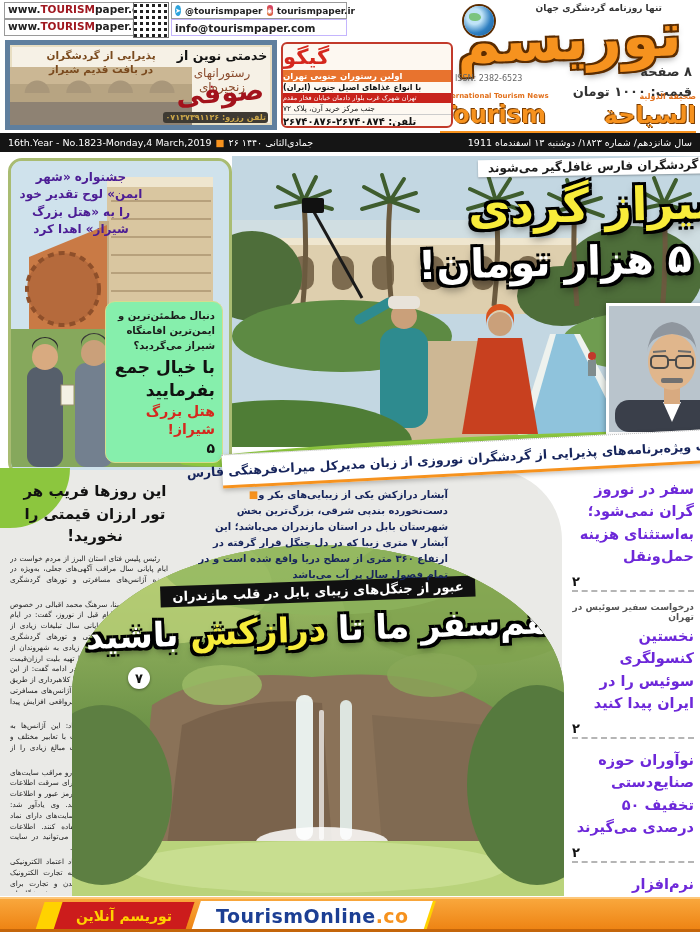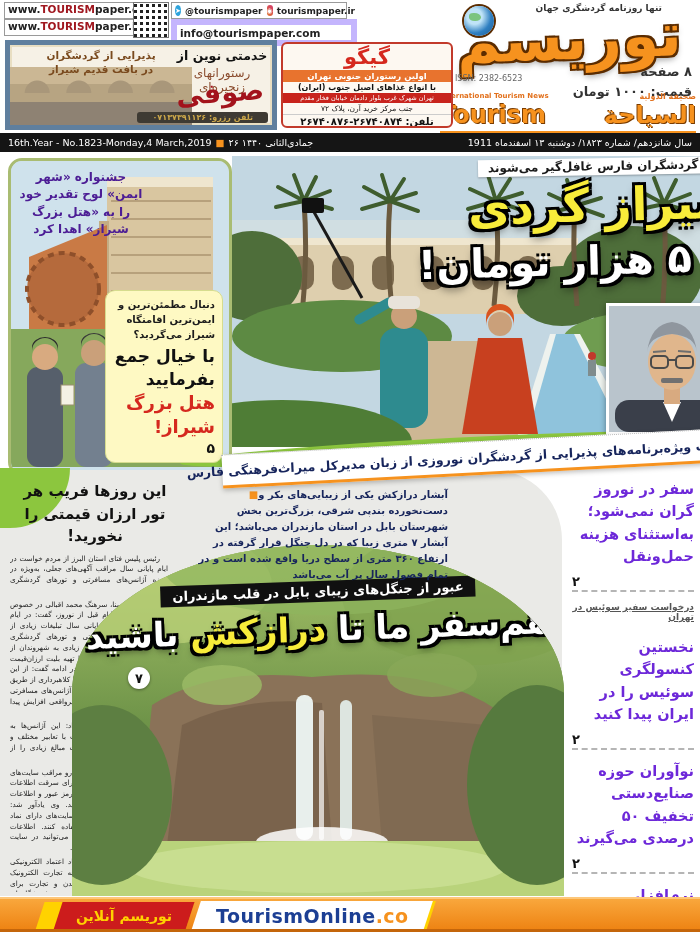--- a/index.html
+++ b/index.html
@@ -7,21 +7,21 @@
   #page{position:relative;width:700px;height:932px;background:#fff;overflow:hidden;outline:1px solid #c9c9c9;margin:0 auto;}
   .rtl{direction:rtl;}
 
   
   .hdr-url{position:absolute;left:4px;width:126px;height:15px;border:1px solid #9a9a9a;font-size:10.5px;font-weight:bold;color:#222;display:flex;align-items:flex-start;padding:0 3px;background:#fff;}
   .hdr-url .brand{color:#a01820;}
   .qr{position:absolute;left:133px;top:2px;width:34px;height:34px;border:1px solid #777;background:
       repeating-linear-gradient(0deg,#111 0 3px,#fff 3px 6px),
       repeating-linear-gradient(90deg,#111 0 3px,#fff 3px 6px);background-blend-mode:screen;}
   .hdr-social{position:absolute;left:171px;top:2px;width:168px;height:15px;border:1px solid #9a9a9a;display:flex;align-items:center;gap:4px;font-size:9px;font-weight:bold;color:#222;padding:0 3px;background:#fff;}
-  .hdr-mail{position:absolute;left:171px;top:19px;width:168px;height:15px;border:6px solid #c4b5fd;display:flex;align-items:center;font-size:10.5px;font-weight:bold;color:#222;padding:0 3px;background:#fff;}
+  .hdr-mail{position:absolute;left:171px;top:19px;width:168px;height:15px;border:1px solid #c4b5fd;display:flex;align-items:center;font-size:10.5px;font-weight:bold;color:#222;padding:0 3px;background:#fff;}
   .ic-tg{width:11px;height:11px;border-radius:50%;background:#2ea3dc;display:inline-flex;align-items:center;justify-content:center;color:#fff;font-size:7px;}
   .ic-ig{width:11px;height:11px;border-radius:3px;background:linear-gradient(45deg,#e0762c,#d2366f);display:inline-flex;align-items:center;justify-content:center;color:#fff;font-size:7px;}
 
   
   .tagline{position:absolute;right:38px;top:3px;font-size:9px;font-weight:bold;color:#333;}
   .logo-fa{position:absolute;right:6px;top:8px;width:250px;text-align:center;font-size:60px;font-weight:bold;color:#f6921e;
      text-shadow:-2px -2px 0 #5b2c00,2px -2px 0 #5b2c00,-2px 2px 0 #5b2c00,2px 2px 0 #5b2c00,0 4px 6px rgba(0,0,0,.35);
      transform:rotate(-2deg);letter-spacing:2px;line-height:1;}
   .globe{position:absolute;right:206px;top:6px;width:30px;height:30px;border-radius:50%;
      background:radial-gradient(circle at 35% 35%,#bfe3f7 0 28%,#2f7fc1 60%,#1b5a93 100%);
@@ -46,36 +46,36 @@
   .sufi-photo:before{content:"";position:absolute;left:8px;top:4px;width:160px;height:22px;background:
      radial-gradient(circle at 12% 100%,#a9977a 0 12px,transparent 13px),
      radial-gradient(circle at 38% 100%,#a9977a 0 12px,transparent 13px),
      radial-gradient(circle at 64% 100%,#a9977a 0 12px,transparent 13px),
      radial-gradient(circle at 90% 100%,#a9977a 0 12px,transparent 13px);}
   .sufi-k{position:absolute;right:4px;top:3px;width:92px;text-align:center;font-weight:bold;font-size:12.5px;color:#111;}
   .sufi-s{position:absolute;right:4px;top:21px;width:92px;text-align:center;font-size:12px;color:#8a4b2d;}
   .sufi-name{position:absolute;right:8px;top:32px;width:86px;text-align:center;font-size:27px;font-weight:bold;color:#a3131c;transform:rotate(-4deg);}
   .sufi-t1{position:absolute;left:6px;top:4px;width:170px;text-align:center;font-size:10.5px;font-weight:bold;color:#7a4a1e;}
   .sufi-t2{position:absolute;left:6px;top:18px;width:170px;text-align:center;font-size:10.5px;font-weight:bold;color:#7a4a1e;}
-  .sufi-ph{position:absolute;right:4px;bottom:2px;font-size:8px;font-weight:bold;color:#caa64a;background:#3e3a33;padding:1px 15px;border-radius:3px;}
-  .gigo{position:absolute;left:281px;top:42px;width:172px;height:86px;border:2px solid #c23a2b;border-radius:6px;background:#fdf8f1;box-sizing:border-box;overflow:hidden;text-align:center;}
+  .sufi-ph{position:absolute;right:4px;bottom:2px;font-size:8px;font-weight:bold;color:#caa64a;background:#3e3a33;padding:1px 2px;border-radius:3px;}
+  .gigo{position:absolute;left:281px;top:42px;width:172px;height:86px;border:2px solid #c23a2b;border-radius:6px;background:#fdf8f1;box-sizing:border-box;overflow:hidden;text-align:left;}
   .gigo-name{font-size:21px;font-weight:bold;color:#d5281e;line-height:1.25;}
   .gigo-l1{background:#e8732e;color:#fff;font-size:8.5px;font-weight:bold;padding:1px 0;}
   .gigo-l2{font-size:8px;font-weight:bold;color:#111;padding:1px 0;}
   .gigo-l3{background:#c8231c;color:#fff;font-size:6.5px;padding:1px 0;}
   .gigo-l4{font-size:7.5px;color:#111;border-bottom:1px solid #ccc;padding:1px 0;}
   .gigo-ph{font-size:10px;font-weight:bold;color:#111;padding-top:1px;}
 
   
   .hotelbox{position:absolute;left:8px;top:158px;width:218px;height:312px;border:3px solid #a9bc72;border-radius:14px;overflow:hidden;background:#cfe2ec;}
   .hotel-title{position:absolute;right:86px;top:8px;width:124px;font-size:12px;font-weight:bold;color:#4c1d95;text-align:center;line-height:1.45;z-index:3;}
-  .hotel-panel{position:absolute;right:6px;bottom:10px;width:118px;min-height:146px;background:#fef9c3;border-radius:10px;border:1px solid #d6dc8e;padding:6px 7px;box-sizing:border-box;z-index:3;}
+  .hotel-panel{position:absolute;right:6px;bottom:10px;width:118px;min-height:146px;background:#86efac;border-radius:10px;border:1px solid #d6dc8e;padding:6px 7px;box-sizing:border-box;z-index:3;}
   .hotel-q{font-size:10px;font-weight:bold;color:#1c1c1c;text-align:right;line-height:1.5;}
   .hotel-a1{font-size:17px;font-weight:bold;color:#111;text-align:right;line-height:1.35;margin-top:3px;}
-  .hotel-a2{font-size:18px;font-weight:bold;color:#d5281e;text-align:right;line-height:1.3;}
+  .hotel-a2{font-size:14px;font-weight:bold;color:#d5281e;text-align:right;line-height:1.3;}
   .hotel-pg{font-size:14px;font-weight:bold;color:#111;margin-top:2px;}
 
   
   .mainphoto{position:absolute;left:232px;top:156px;width:518px;height:291px;overflow:hidden;background:#0369a1;}
   .main-kicker{position:absolute;right:4px;top:2px;background:#fff;padding:1px 10px 2px;font-size:12px;font-weight:bold;color:#1a1a1a;transform:rotate(-1deg);box-shadow:0 1px 2px rgba(0,0,0,.3);z-index:4;}
   .main-h1{position:absolute;right:10px;top:22px;font-size:46px;font-weight:bold;color:#f8ec3a;z-index:4;
      text-shadow:-3px -3px 0 #000,3px -3px 0 #000,-3px 3px 0 #000,3px 3px 0 #000,0 5px 8px rgba(0,0,0,.5);transform:rotate(-1.5deg);}
   .main-h2{position:absolute;right:14px;top:82px;font-size:40px;font-weight:bold;color:#fff;z-index:4;
      text-shadow:-3px -3px 0 #000,3px -3px 0 #000,-3px 3px 0 #000,3px 3px 0 #000,0 5px 8px rgba(0,0,0,.5);transform:rotate(-1.5deg);}
   .portrait{position:absolute;right:12px;bottom:12px;width:126px;height:126px;border:3px solid #fff;box-shadow:0 2px 6px rgba(0,0,0,.4);z-index:4;background:#b9c4cc;}
@@ -102,21 +102,21 @@
   .wfphoto{position:absolute;left:72px;top:545px;width:492px;height:351px;border-radius:250px 250px 0 0/150px 150px 0 0;overflow:hidden;background:#6f8f4a;z-index:2;}
   .wf-kicker{position:absolute;left:50%;top:36px;transform:translateX(-50%) rotate(-2deg);background:#101010;color:#fff;font-size:13px;font-weight:bold;padding:3px 12px;white-space:nowrap;z-index:4;}
   .wf-head{position:absolute;left:0;top:64px;width:100%;text-align:center;font-size:34px;font-weight:bold;transform:rotate(-2deg);z-index:4;white-space:nowrap;
      text-shadow:-3px -3px 0 #000,3px -3px 0 #000,-3px 3px 0 #000,3px 3px 0 #000,0 4px 7px rgba(0,0,0,.5);}
   .wf-head .w{color:#fff;} .wf-head .y{color:#f8ec3a;}
   .wf-page{position:absolute;left:56px;top:122px;width:22px;height:22px;border-radius:50%;background:#fff;color:#111;font-size:13px;font-weight:bold;display:flex;align-items:center;justify-content:center;z-index:4;box-shadow:0 1px 3px rgba(0,0,0,.4);}
 
   
   .rcol{position:absolute;left:572px;top:478px;width:122px;height:418px;background:#fff;direction:rtl;}
   .rc-title{font-size:14.5px;font-weight:bold;color:#6d28d9;text-align:right;line-height:1.55;}
-  .rc-kicker{font-size:9px;font-weight:bold;color:#555;text-align:right;margin-bottom:14px;text-decoration:underline;}
+  .rc-kicker{font-size:9px;font-weight:bold;color:#555;text-align:right;margin-bottom:3px;}
   .rc-sep{border-top:2px dashed #b5b5b5;margin:22px 0 10px;position:relative;}
   .rc-page{position:absolute;right:auto;left:0;top:-18px;font-size:13px;font-weight:bold;color:#111;}
 
   
   .footer{position:absolute;left:0;bottom:0;width:700px;height:35px;background:linear-gradient(#f9a73c,#ee8414);border-top:2px solid #fdc77a;border-bottom:3px solid #c4650a;box-sizing:border-box;overflow:hidden;}
   .ft-yellow{position:absolute;left:40px;top:3px;width:150px;height:28px;background:#ffd200;transform:skewX(-18deg);}
   .ft-red{position:absolute;left:58px;top:3px;width:132px;height:28px;background:#cc1c1c;transform:skewX(-18deg);display:flex;align-items:center;justify-content:center;z-index:2;}
   .ft-red span{transform:skewX(18deg);color:#ffd200;font-size:14px;font-weight:bold;}
   .ft-white{position:absolute;left:196px;top:2px;width:232px;height:30px;background:#fff;transform:skewX(-18deg);display:flex;align-items:center;justify-content:center;z-index:2;box-shadow:3px 0 0 #ffd200;}
   .ft-white b{transform:skewX(18deg);font-size:19px;color:#1c3f94;letter-spacing:.5px;}

